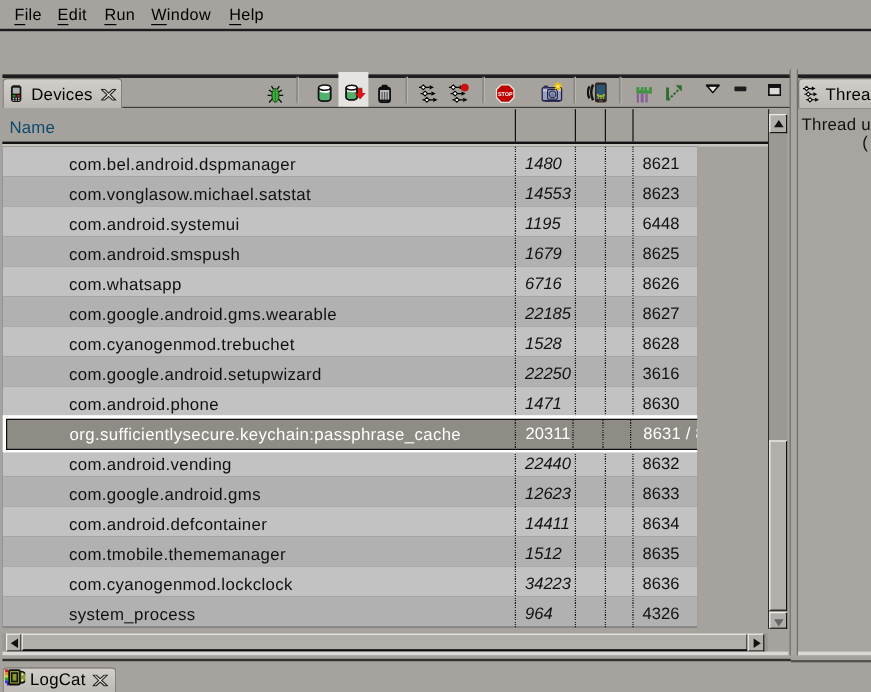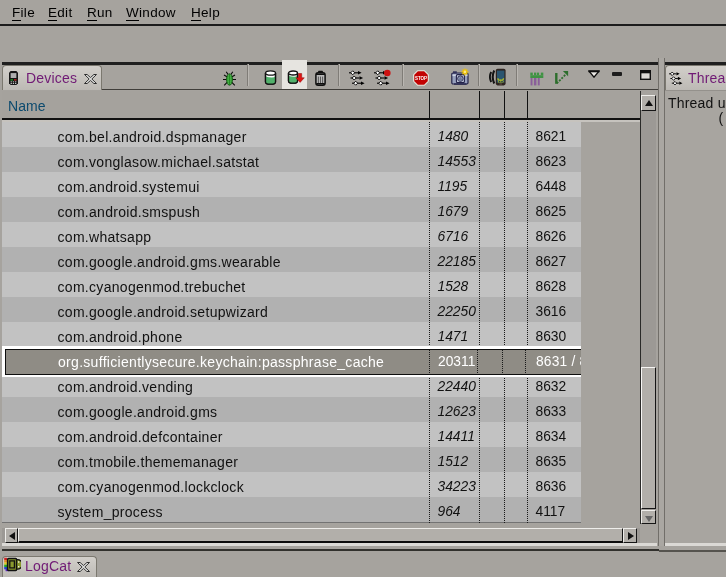--- a/index.html
+++ b/index.html
@@ -6,21 +6,21 @@
 html,body { width:726px; height:577px; }
 body { background:#a6a39e; font-family:"Liberation Sans",sans-serif; position:relative; overflow:hidden; color:#111; }
 .abs { position:absolute; }
 
 #menubar { left:0; top:0; width:726px; height:26px; background:#a6a39e; border-bottom:2px solid #1c1c1c; }
 #menubar span.mi { position:absolute; top:5px; font-size:13.5px; letter-spacing:0.3px; color:#000; }
 #menubar .ul { border-bottom:1px solid #000; padding-bottom:0px; }
 
 .tab { position:absolute; background:linear-gradient(180deg,#d2cfca 0%,#c6c3be 55%,#bcb9b4 100%);
   border:1px solid #7b786f; border-bottom:none; border-radius:4px 4px 0 0; }
-.tablabel { position:absolute; font-size:14px; color:#701a75; letter-spacing:0.2px; white-space:nowrap; }
+.tablabel { position:absolute; font-size:14px; color:#000000; letter-spacing:0.2px; white-space:nowrap; }
 
 .row { position:absolute; left:0; width:638px; height:25px; }
 .row .nm { position:absolute; left:55.5px; top:6.5px; font-size:14px; letter-spacing:0.3px; white-space:nowrap; }
 .row .c2 { position:absolute; left:435.5px; top:6.8px; font-size:13.8px; letter-spacing:0;font-style:italic; }
 .row .c5 { position:absolute; left:533.5px; top:6.8px; font-size:13.8px; letter-spacing:0; }
 .dotv { position:absolute; width:1px; background-image:repeating-linear-gradient(180deg,#191919 0 1px,transparent 1px 2px); }
 .hsep { position:absolute; top:64px; width:1px; height:22px; background:#7f7c77; box-shadow:1px 0 0 #bab7b2; }
 
 .sbtn { position:absolute; background:#b2afaa; border-top:1px solid #eeedea; border-left:1px solid #eeedea; border-right:1px solid #151515; border-bottom:1px solid #151515; }
 .tri { position:absolute; width:0; height:0; }
@@ -262,21 +262,21 @@
       <span class="c5">8635</span>
     </div>
 <div class="row" style="top:350px;background:#c2c2c2">
       <span class="nm">com.cyanogenmod.lockclock</span>
       <span class="c2">34223</span>
       <span class="c5">8636</span>
     </div>
 <div class="row" style="top:375px;background:#b1b1b1">
       <span class="nm">system_process</span>
       <span class="c2">964</span>
-      <span class="c5">4117</span>
+      <span class="c5">4326</span>
     </div>
   <div class="dotv" style="left:427px;top:0;height:401px"></div>
   <div class="dotv" style="left:477px;top:0;height:401px"></div>
   <div class="dotv" style="left:502px;top:0;height:401px"></div>
   <div class="dotv" style="left:525px;top:0;height:401px"></div>
 
   <div style="position:absolute;left:0;top:224px;width:638px;height:31px;background:#fff"></div>
   <div style="position:absolute;left:2.5px;top:227px;width:631px;height:26px;background:#8f8c85;border:1px solid #0d0d0d">
     <div class="dotv" style="left:423.5px;top:0;height:24px"></div>
     <div class="dotv" style="left:471.5px;top:0;height:24px"></div>

